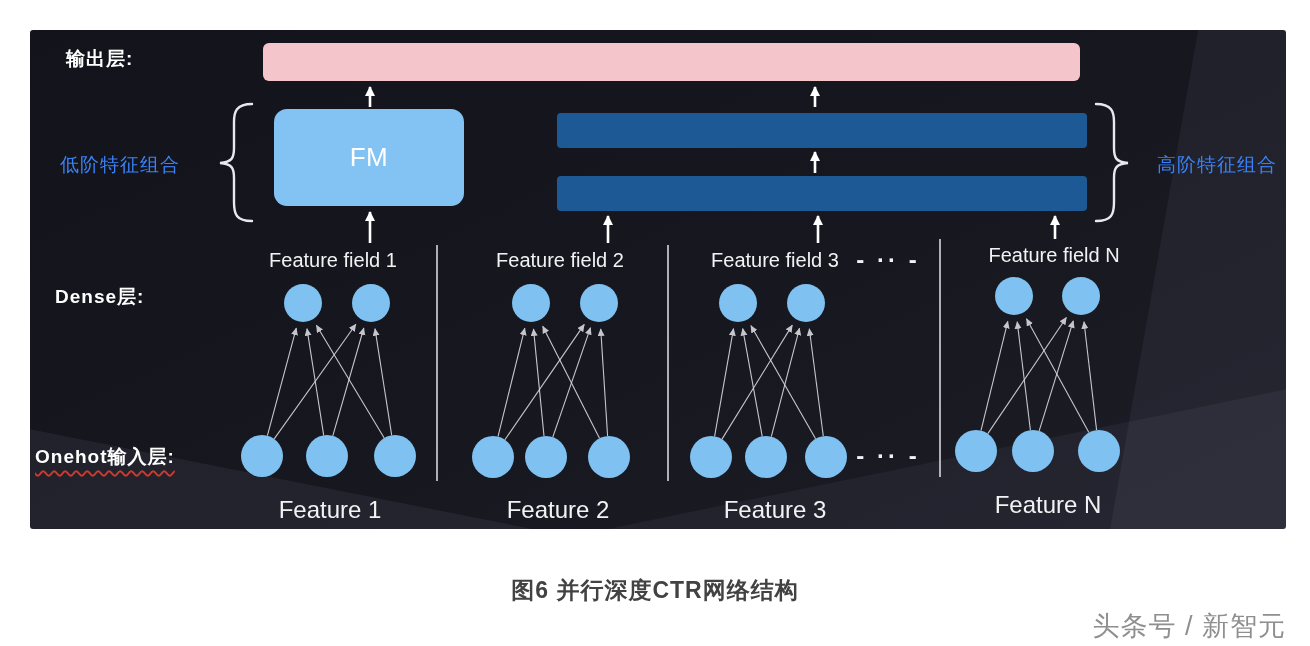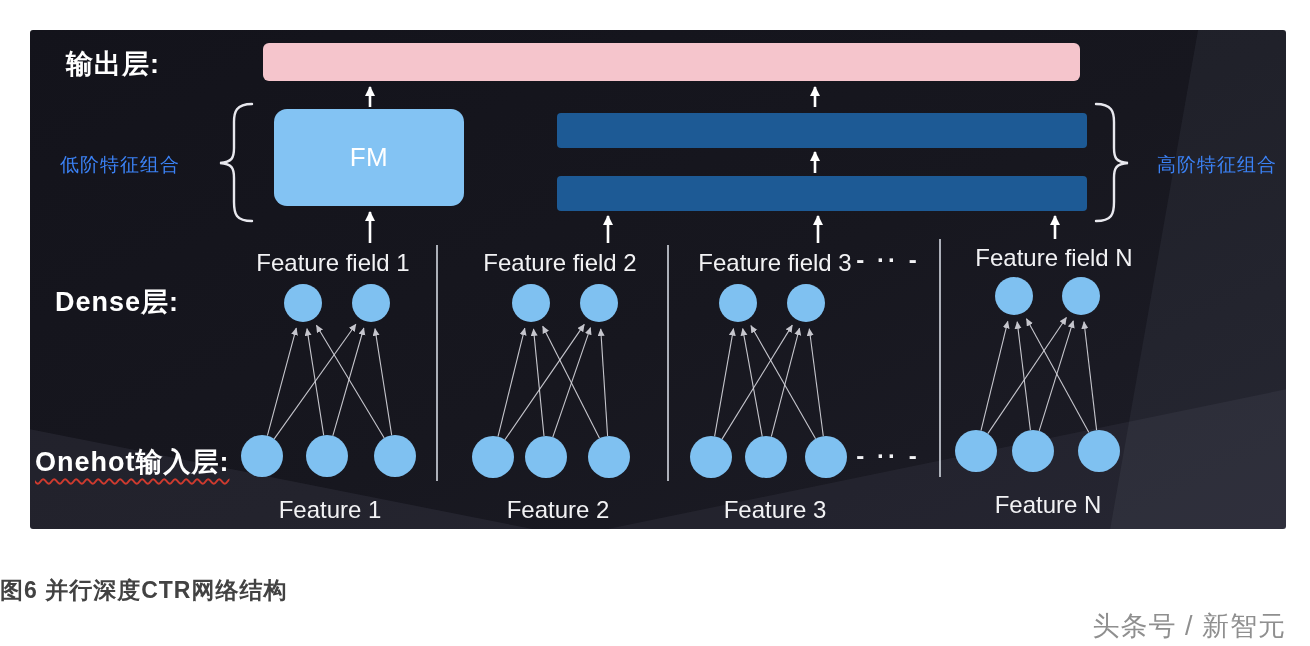--- a/index.html
+++ b/index.html
@@ -13,42 +13,42 @@
     border-radius:3px;
   }
   .panel-light{position:absolute;left:30px;top:30px;width:1256px;height:499px;pointer-events:none;}
   .panel-light .wedge-right{position:absolute;inset:0;background:rgba(120,124,150,.10);
     clip-path:polygon(93% 0,100% 0,100% 100%,86% 100%);}
   .panel-light .wedge-bottom-left{position:absolute;inset:0;background:rgba(150,152,175,.10);
     clip-path:polygon(0 80%,40% 100%,0 100%);}
   .panel-light .wedge-bottom-right{position:absolute;inset:0;background:rgba(150,152,175,.08);
     clip-path:polygon(100% 72%,100% 100%,46% 100%);}
   .lbl{position:absolute;color:#fff;white-space:nowrap;z-index:4;}
-  .big{font-size:27px;font-weight:bold;letter-spacing:1px;}
+  .big{font-size:19px;font-weight:bold;letter-spacing:1px;}
   .side{font-size:19px;color:#3b82f6;letter-spacing:1px;}
-  .field-lbl{font-size:24px;color:#f2f2f4;transform:translateX(-50%);}
+  .field-lbl{font-size:20px;color:#f2f2f4;transform:translateX(-50%);}
   .feat-lbl{font-size:24px;color:#f2f2f4;transform:translateX(-50%);}
   .dots{font-size:24px;font-weight:bold;letter-spacing:3px;transform:translateX(-50%);color:#f2f2f4;}
   .squiggle{text-decoration:underline wavy #cf3a2e 2px;text-underline-offset:7px;}
   .bar{position:absolute;z-index:2;}
   .output-bar{left:263px;top:43px;width:817px;height:38px;border-radius:6px;
     background:var(--output-bar-pink,#f5c5cc);}
   .hbar1{left:557px;top:113px;width:530px;height:35px;border-radius:4px;
     background:var(--hidden-bar-blue,#1d5a95);}
   .hbar2{left:557px;top:176px;width:530px;height:35px;border-radius:4px;
     background:var(--hidden-bar-blue,#1d5a95);}
   .fm-box{
     position:absolute;left:274px;top:109px;width:190px;height:97px;border-radius:13px;
     background:var(--fm-box-blue,#83c3f3);z-index:2;
     display:flex;flex-direction:column;align-items:center;justify-content:center;
     color:#fff;font-size:26px;line-height:1.3;letter-spacing:.5px;
   }
   #net-svg{position:absolute;left:0;top:0;width:1310px;height:646px;z-index:3;pointer-events:none;}
   .caption{
-    position:absolute;left:0;top:575px;width:1310px;
+    position:absolute;left:0;top:575px;width:1310px;text-align:center;
     font-size:23px;font-weight:bold;color:#424242;letter-spacing:1px;z-index:4;
   }
   .watermark{
     position:absolute;right:24px;top:608px;font-size:27px;color:#8f8f8f;
     letter-spacing:1px;z-index:4;
   }
 </style>
 </head>
 <body>
 

